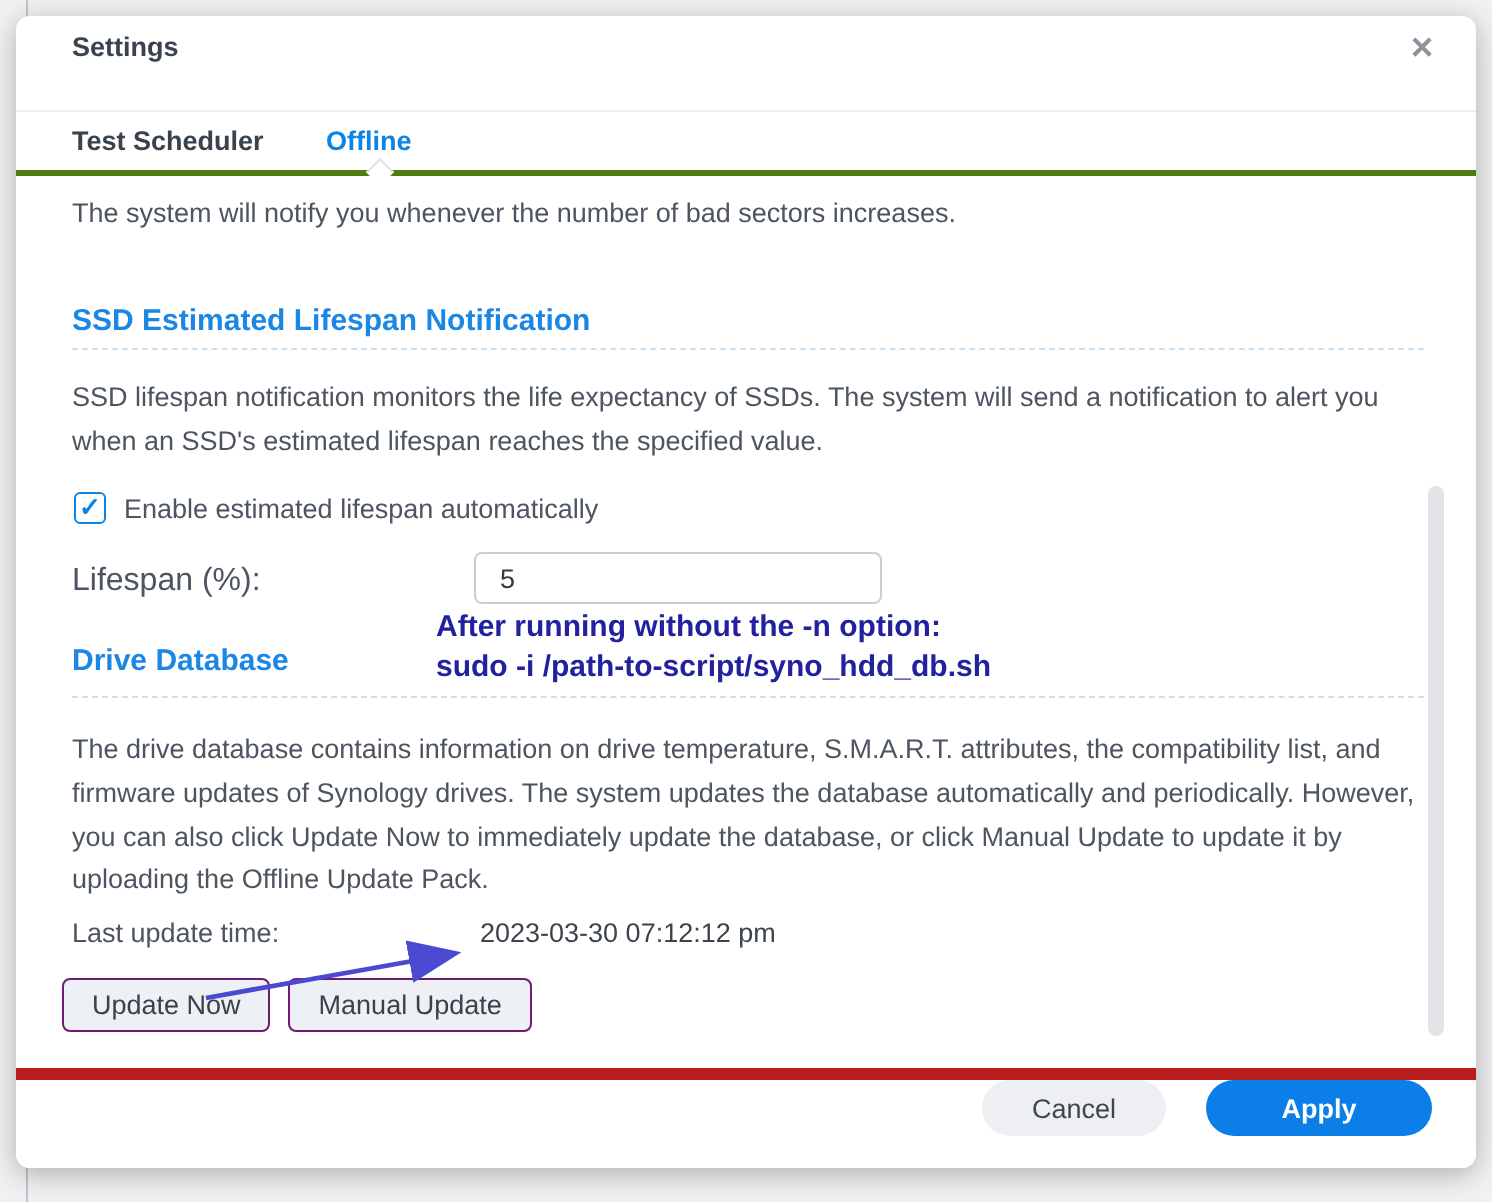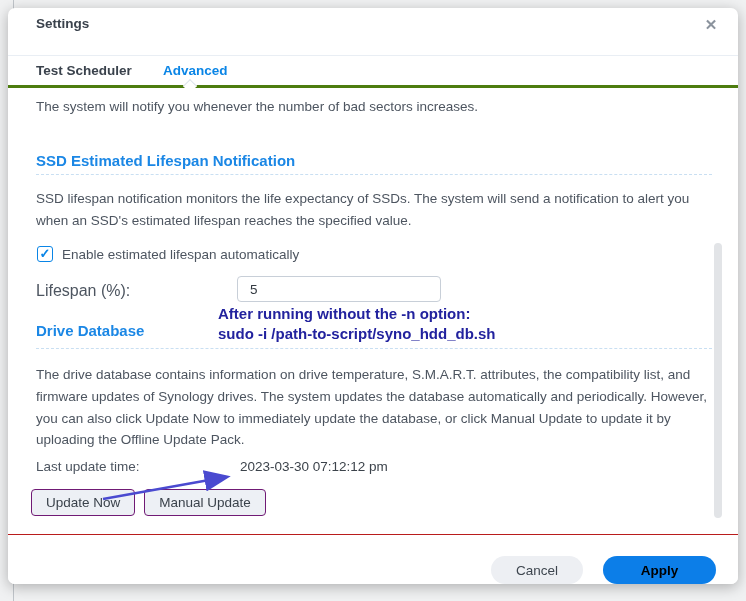--- a/index.html
+++ b/index.html
@@ -108,47 +108,47 @@
     display:flex; align-items:center;
   }
   
   .scroll-thumb {
     position:absolute; left:706px; top:235px; width:8px; height:275px;
     background:#e2e4e7; border-radius:4px; cursor:pointer;
   }
   
   .dlg-footer {
     position:absolute; left:0; right:0; bottom:0; height:50px;
-    border-top:1px solid #b91c1c; border-radius:0 0 7px 7px;
-    display:flex; align-items:flex-end; justify-content:flex-end;
+    border-top:6px solid #b91c1c; border-radius:0 0 7px 7px;
+    display:flex; align-items:flex-start; justify-content:flex-end;
     gap:20px; padding-right:22px; background:#fff;
   }
   .btn-pill {
     height:28px; border:none; border-radius:14px; cursor:pointer;
     font-family:"Liberation Sans", sans-serif; font-size:13.5px;
     display:flex; align-items:center; justify-content:center;
   }
   .btn-cancel { background:#edeff3; color:#3e464f; padding:0 25px; }
-  .btn-apply  { background:#0c7ee8; color:#000000; width:113px; font-weight:bold; }
+  .btn-apply  { background:#0c7ee8; color:#ffffff; width:113px; font-weight:bold; }
 </style>
 </head>
 <body>
 
 <div class="bg-line"></div>
 
 <div class="dialog">
 
   <div class="dlg-header">
     <span class="dlg-title">Settings</span>
     <span class="close-btn">✕</span>
   </div>
 
   <div class="tabbar">
     <span class="tab" style="left:28px">Test Scheduler</span>
-    <span class="tab active" style="left:155px">Advanced</span>
+    <span class="tab active" style="left:155px">Offline</span>
     <span class="tab-caret"></span>
   </div>
 
   <p class="para" style="top:88px">The system will notify you whenever the number of bad sectors increases.</p>
 
   <h3 class="section-heading" style="top:144px">SSD Estimated Lifespan Notification</h3>
   <div class="dashed-rule" style="top:166px"></div>
   <p class="para" style="top:180px">SSD lifespan notification monitors the life expectancy of SSDs. The system will send a notification to alert you when an SSD's estimated lifespan reaches the specified value.</p>
 
   <div class="check-row">

